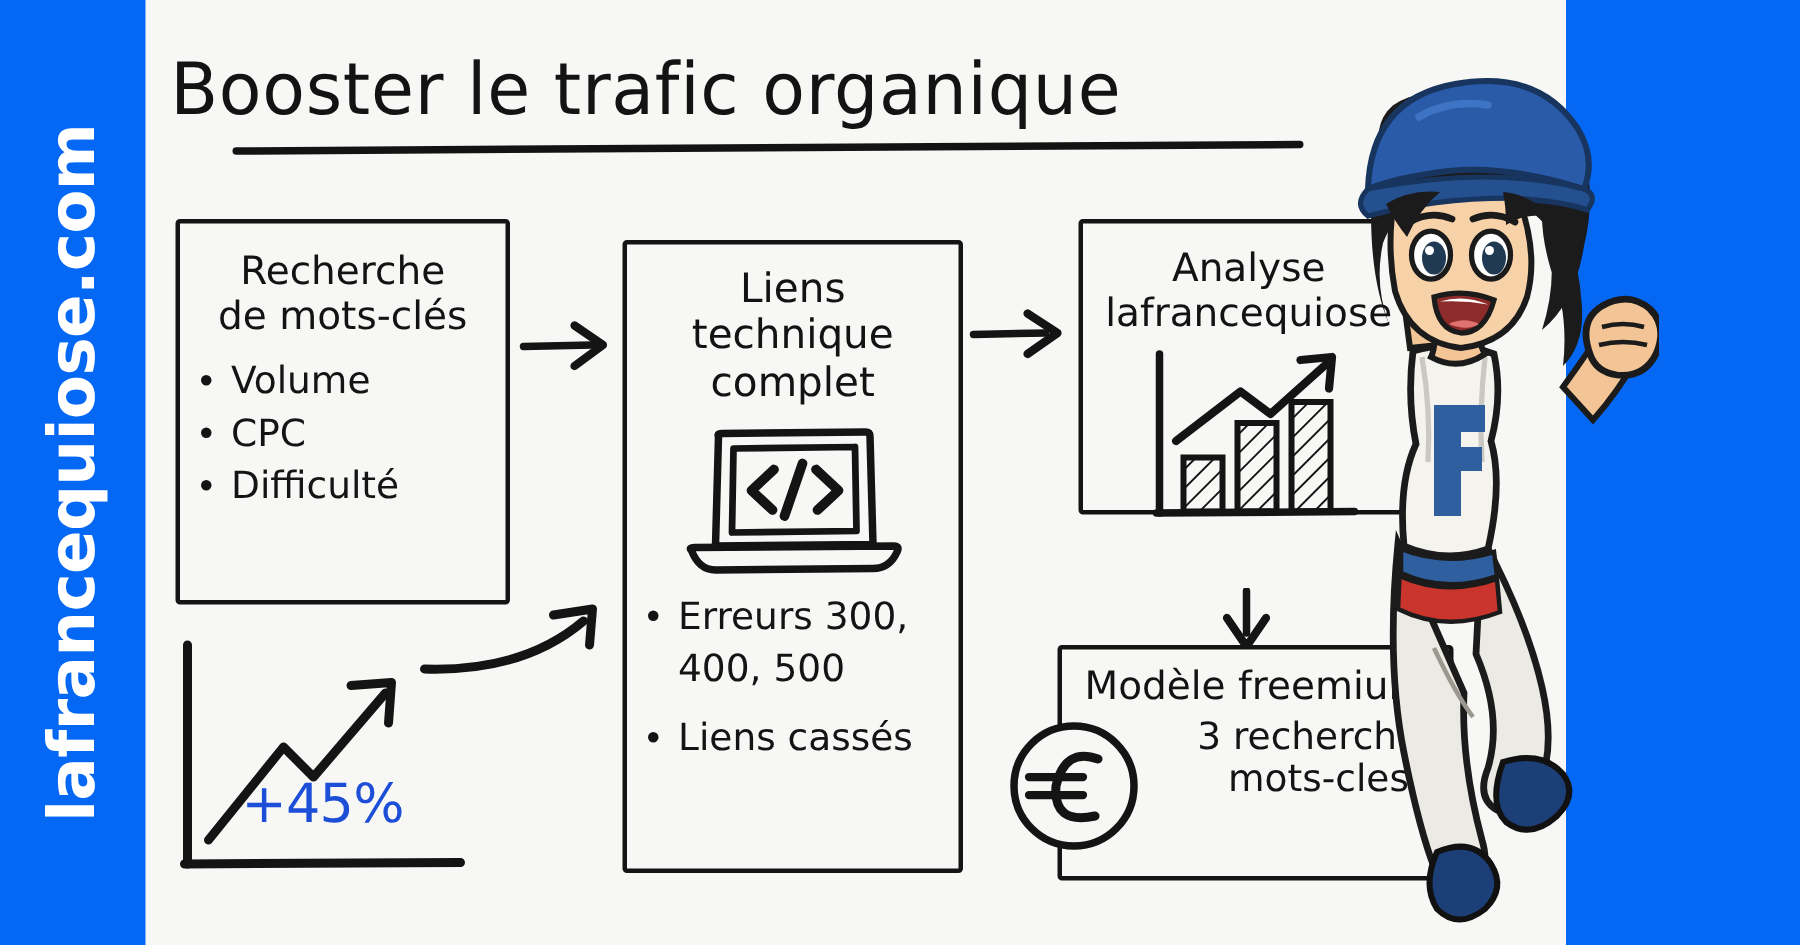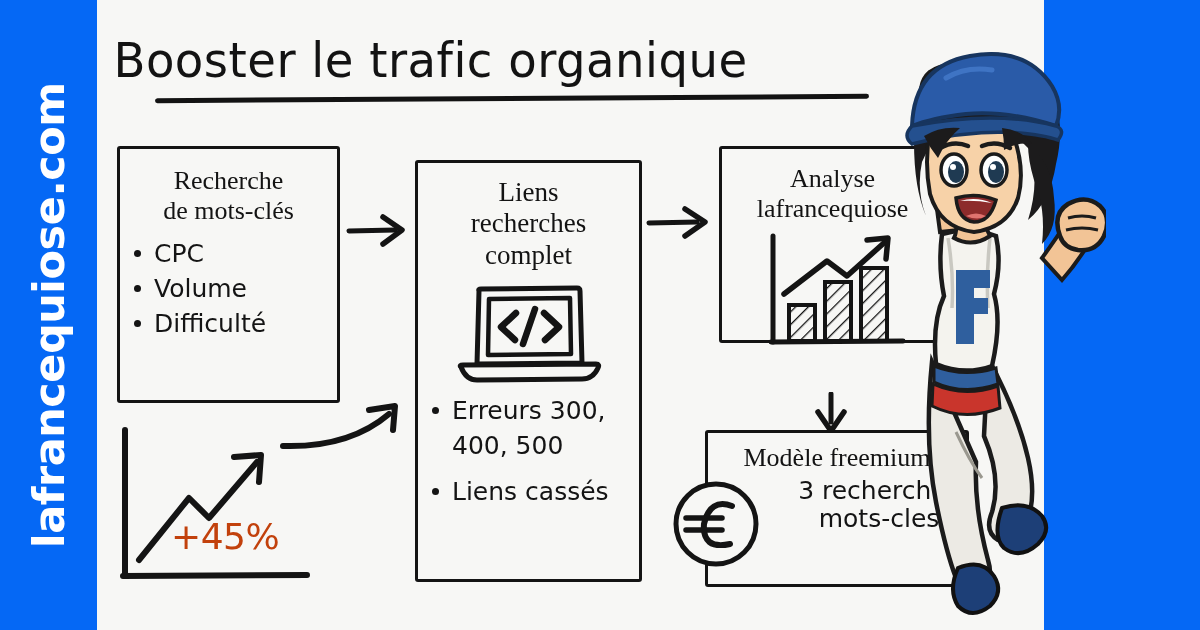--- a/index.html
+++ b/index.html
@@ -88,21 +88,20 @@
     border: 3.5px solid #141414;
     border-radius: 3px;
   }
 
   .box-title {
     text-align: center;
     font-size: 27px;
     line-height: 1.16;
     color: #131313;
     padding: 0 6px;
-    font-family: Liberation Serif, serif;
   }
   .blist {
     margin-top: 8px;
     padding: 0 4px 0 12px;
     list-style: none;
   }
   .blist li {
     font-size: 25px;
     line-height: 1.28;
     color: #141414;
@@ -157,23 +156,23 @@
   }
 
   
   #growth {
     position: absolute;
     left: 20px; top: 424px;
     width: 194px; height: 162px;
   }
   #growth-label {
     position: absolute;
-    left: 54px; top: 92px;
+    left: 44px; top: 92px;
     font-size: 36px;
-    color: #c2410c;
+    color: #1d4ed8;
     letter-spacing: -0.5px;
   }
 
   
   .arrowsvg { position: absolute; }
 
   
   #character { position: absolute; left: 806px; top: 22px; width: 300px; height: 608px; }
 </style>
 </head>
@@ -193,35 +192,35 @@
       <div id="title" class="hand">Booster le trafic organique</div>
     </div>
     <div id="title-underline"></div>
 
     <div class="sbox" id="box-keywords">
       <div class="box-title hand">
         <div>Recherche</div>
         <div>de mots-clés</div>
       </div>
       <ul class="blist">
+        <li class="hand">Volume</li>
         <li class="hand">CPC</li>
-        <li class="hand">Volume</li>
         <li class="hand">Difficulté</li>
       </ul>
     </div>
 
     <svg class="arrowsvg" style="left:248px; top:208px;" width="70" height="44" viewBox="0 0 70 44">
       <path d="M4 23 L50 22" stroke="#141414" stroke-width="5" stroke-linecap="round" fill="none"></path>
       <path d="M38 9 L57 22 L38 36" stroke="#141414" stroke-width="5.5" stroke-linecap="round" stroke-linejoin="round" fill="none"></path>
     </svg>
 
     <div class="sbox" id="box-audit">
       <div class="box-title hand">
         <div>Liens</div>
-        <div>recherches</div>
+        <div>technique</div>
         <div>complet</div>
       </div>
 
       <svg id="laptop" width="156" height="104" viewBox="0 0 156 104">
         <path d="M28 8 Q27 6 30 6 L126 5 Q129 5 129 8 L131 80 L26 81 Z" fill="none" stroke="#141414" stroke-width="5" stroke-linejoin="round"></path>
         <path d="M38 16 L119 15 L120 71 L37 72 Z" fill="none" stroke="#141414" stroke-width="4.5" stroke-linejoin="round"></path>
         <path d="M10 84 Q8 82 12 82 L145 81 Q149 81 147 85 Q142 96 131 96 L26 97 Q15 97 10 84 Z" fill="none" stroke="#141414" stroke-width="5" stroke-linejoin="round"></path>
         <path d="M65 30 L50 44 L64 57" stroke="#141414" stroke-width="6.5" fill="none" stroke-linecap="round" stroke-linejoin="round"></path>
         <path d="M84 26 L72 61" stroke="#141414" stroke-width="6.5" fill="none" stroke-linecap="round"></path>
         <path d="M93 30 L108 44 L94 57" stroke="#141414" stroke-width="6.5" fill="none" stroke-linecap="round" stroke-linejoin="round"></path>

